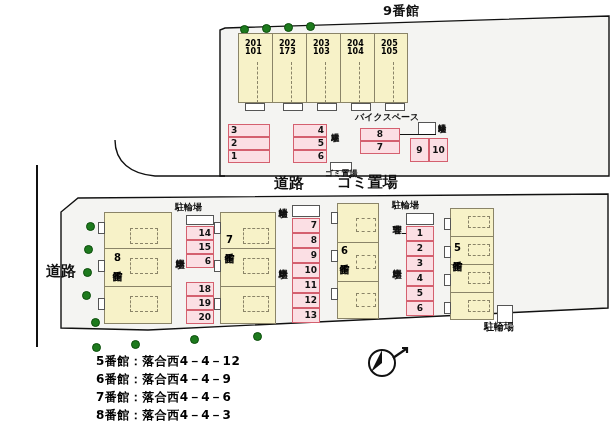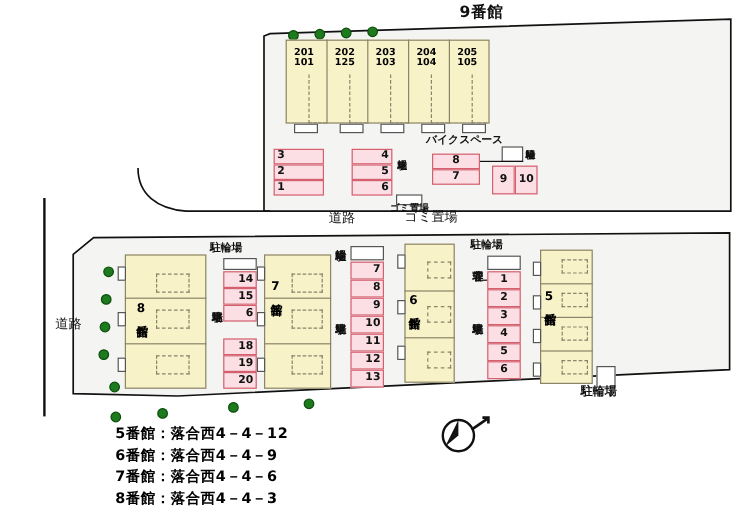--- a/index.html
+++ b/index.html
@@ -22,21 +22,21 @@
          font-size:9px;line-height:1;color:#111;font-weight:600;}
   .stall.r{justify-content:flex-end;padding-right:2px;}
   .stall.l{justify-content:flex-start;padding-left:2px;}
   .stall.c{justify-content:center;}
 
   .bikebox{position:absolute;box-sizing:border-box;background:#ffffff;border:1px solid #555;}
 
   
   .lbl{position:absolute;font-size:9px;line-height:1.02;color:#111;white-space:nowrap;font-weight:600;}
   .lbl.v{writing-mode:vertical-rl;text-orientation:upright;white-space:normal;}
-  .lbl.big{font-size:11px;font-weight:400;}
+  .lbl.big{font-size:15px;font-weight:700;}
   .lbl.title{font-size:13px;font-weight:700;letter-spacing:.5px;}
   .bnum{position:absolute;font-size:10px;font-weight:700;line-height:1.0;
         writing-mode:vertical-rl;text-orientation:upright;}
   .unum{position:absolute;font-size:8px;font-weight:700;line-height:1.05;text-align:right;}
 
   
   .dot{position:absolute;width:7px;height:7px;border-radius:50%;
        background:#1d7a1d;border:1px solid #0c4d0c;}
 
   
@@ -73,21 +73,21 @@
   <div class="line" style="left:306px;top:33px;width:1px;height:70px;background:#8a8468;"></div>
   <div class="line" style="left:340px;top:33px;width:1px;height:70px;background:#8a8468;"></div>
   <div class="line" style="left:374px;top:33px;width:1px;height:70px;background:#8a8468;"></div>
 
   <div class="unum" style="left:245px;top:40px;">
     <div>201</div>
     <div>101</div>
   </div>
   <div class="unum" style="left:279px;top:40px;">
     <div>202</div>
-    <div>125</div>
+    <div>173</div>
   </div>
   <div class="unum" style="left:313px;top:40px;">
     <div>203</div>
     <div>103</div>
   </div>
   <div class="unum" style="left:347px;top:40px;">
     <div>204</div>
     <div>104</div>
   </div>
   <div class="unum" style="left:381px;top:40px;">

